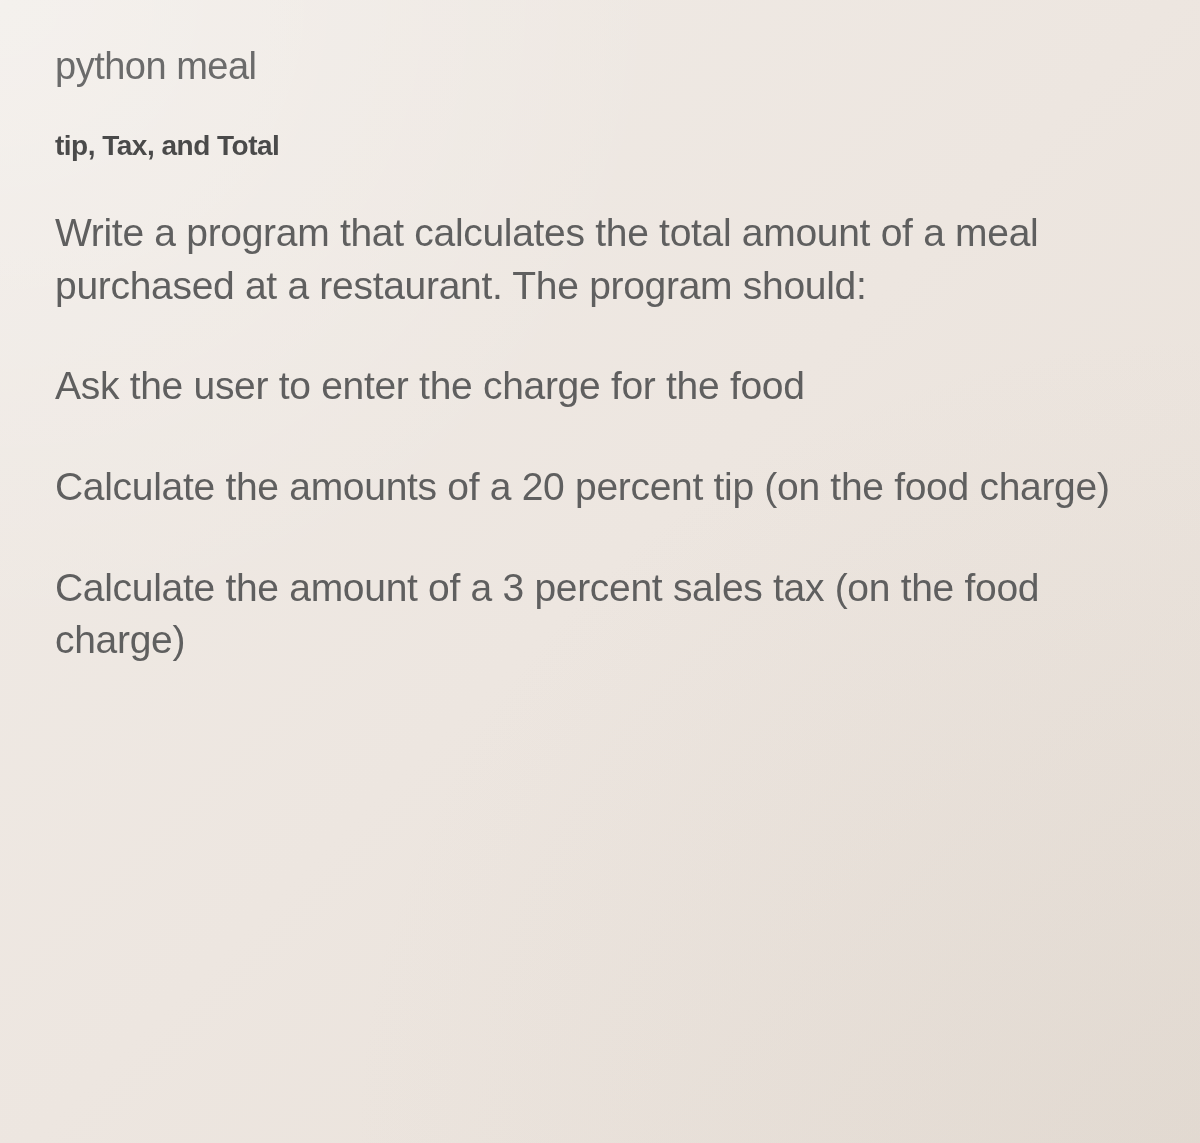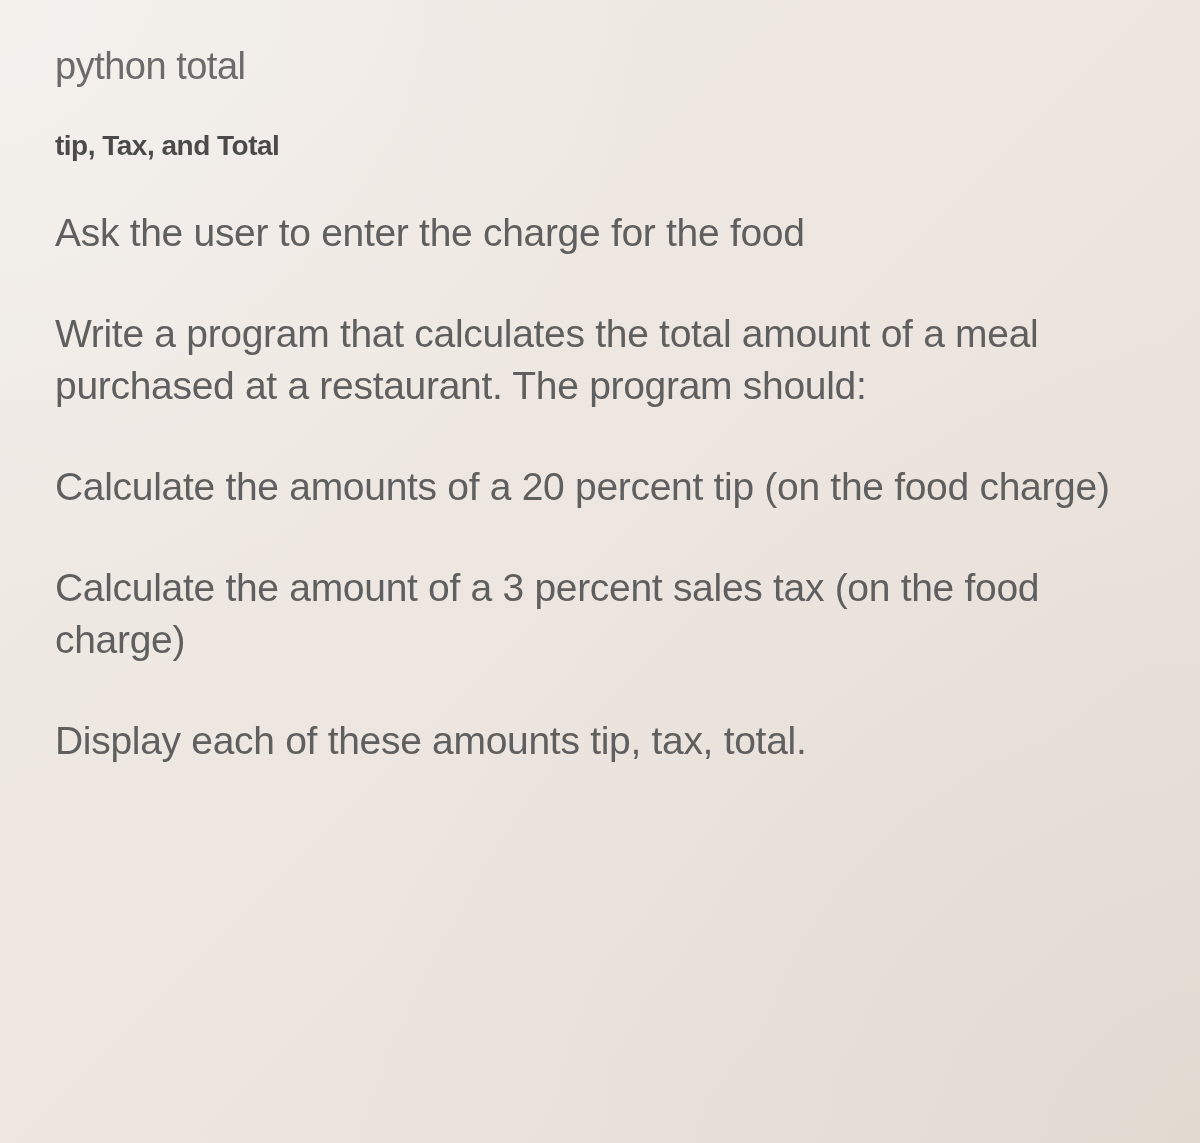--- a/index.html
+++ b/index.html
@@ -55,20 +55,19 @@
       letter-spacing: -0.3px;
     }
     .paragraph:last-child {
       margin-bottom: 0;
     }
   </style>
 </head>
 <body>
 
 <div class="content">
-  <p class="intro">python total</p>
+  <p class="intro">python meal</p>
   <p class="title">tip, Tax, and Total</p>
+  <p class="paragraph">Write a program that calculates the total amount of a meal purchased at a restaurant. The program should:</p>
   <p class="paragraph">Ask the user to enter the charge for the food</p>
-  <p class="paragraph">Write a program that calculates the total amount of a meal purchased at a restaurant. The program should:</p>
   <p class="paragraph">Calculate the amounts of a 20 percent tip (on the food charge)</p>
   <p class="paragraph">Calculate the amount of a 3 percent sales tax (on the food charge)</p>
-  <p class="paragraph">Display each of these amounts tip, tax, total.</p>
 </div>
 
 </body></html>

